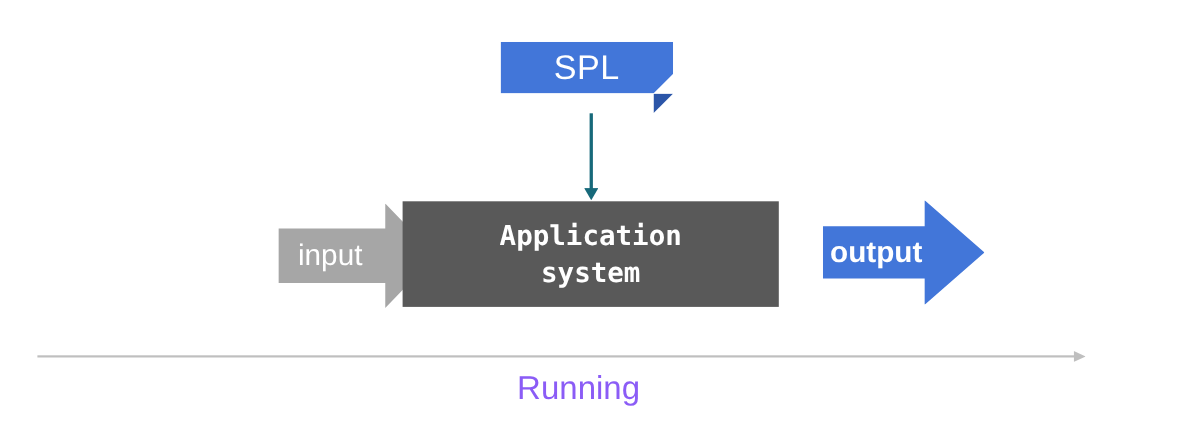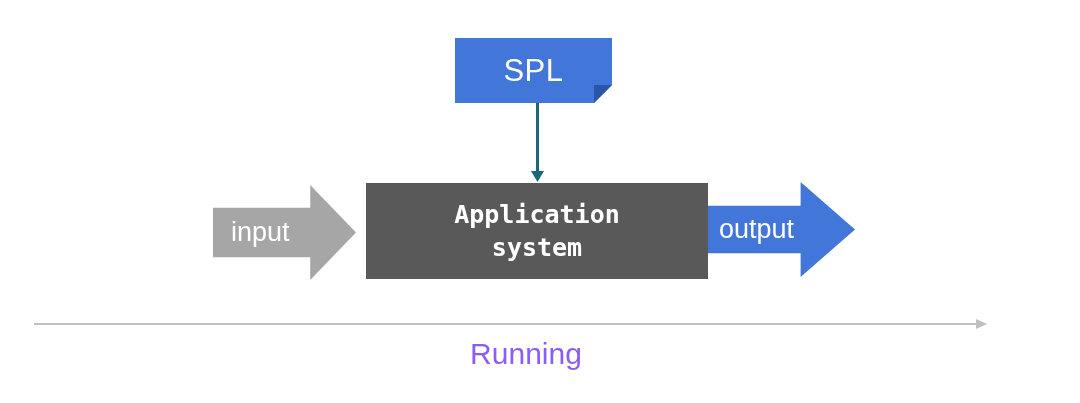--- a/index.html
+++ b/index.html
@@ -13,21 +13,21 @@
     width: 1080px;
     height: 403px;
     background: #ffffff;
     overflow: hidden;
   }
 
   
   .spl-note {
     position: absolute;
     left: 455px; top: 38px;
-    width: 157px; height: 65px;
+    width: 157px; height: 47px;
     clip-path: polygon(0 0, 100% 0, 100% calc(100% - 18px), calc(100% - 18px) 100%, 0 100%);
     display: flex; align-items: center; justify-content: center;
   }
   .spl-note .label {
     color: #ffffff;
     font-size: 31px;
     letter-spacing: 0.5px;
   }
   .spl-fold {
     position: absolute;
@@ -59,31 +59,32 @@
     font-family: "DejaVu Sans Mono", "Liberation Mono", monospace;
     font-weight: bold;
     font-size: 25px;
     line-height: 1.32;
     color: #ffffff;
   }
 
   
   .block-arrow {
     position: absolute;
-    display: flex; align-items: center;
+    display: flex; align-items: center; margin-left: 40px;
   }
   .arrow-in {
     left: 213px; top: 185px;
     width: 143px; height: 95px;
     clip-path: polygon(0 24%, 68% 24%, 68% 0, 100% 50%, 68% 100%, 68% 76%, 0 76%);
   }
   .arrow-out {
     left: 708px; top: 182px;
     width: 147px; height: 95px;
     clip-path: polygon(0 25%, 63% 25%, 63% 0, 100% 50%, 63% 100%, 63% 75%, 0 75%);
+    font-weight: bold;
   }
   .block-arrow .label {
     color: #ffffff;
     font-size: 27px;
     width: 66%;
     text-align: center;
   }
 
   
   .timeline-line {

